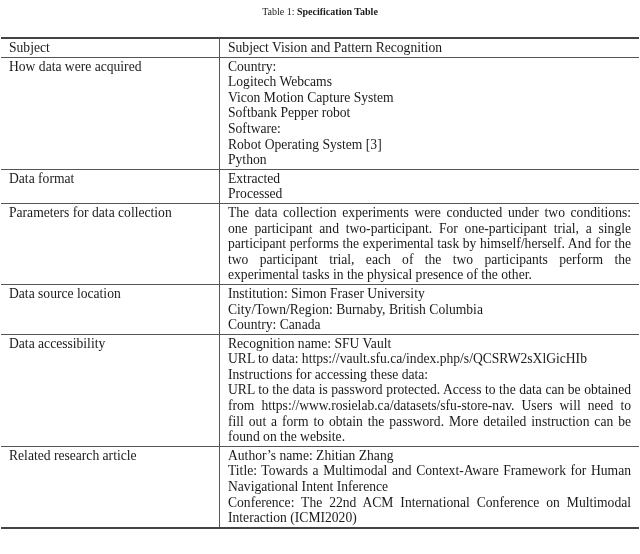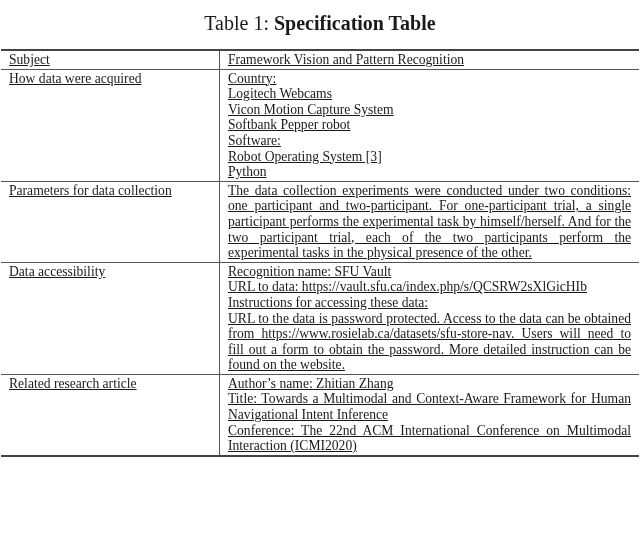--- a/index.html
+++ b/index.html
@@ -3,35 +3,35 @@
 <meta charset="utf-8">
 <style>
   html, body { margin: 0; padding: 0; background: #ffffff; }
   body {
     width: 640px; height: 554px; overflow: hidden;
     font-family: "Liberation Serif", "DejaVu Serif", serif;
     color: #1a1a1a;
   }
   .caption {
     text-align: center;
-    font-size: 20px;
+    font-size: 10px;
     line-height: 15px;
     height: 33px;
     margin: 0;
-    padding-top: 16px;
+    padding-top: 4px;
   }
   .caption .bold { font-weight: bold; }
   table.spec {
     border-collapse: collapse;
     width: 638px;
     margin-left: 1px;
     font-size: 13.6px;
     line-height: 15.6px;
   }
-  table.spec tr { border-top: 1px solid #555; border-bottom: 1px solid #555; text-decoration: underline; }
+  table.spec tr { border-top: 1px solid #555; border-bottom: 1px solid #555; }
   table.spec tr:first-child { border-top: 2px solid #444; }
   table.spec tr:last-child { border-bottom: 2px solid #444; }
   table.spec td {
     vertical-align: top;
     padding: 1px 8px 1px 8px;
   }
   table.spec td.key {
     width: 202px;
     border-right: 1px solid #555;
   }
@@ -43,39 +43,54 @@
 </head>
 <body>
 
 <p class="caption"><span>Table 1: </span><span class="bold">Specification Table</span></p>
 
 <table class="spec">
   <tbody>
     <tr>
       <td class="key">Subject</td>
       <td class="val">
-        <span class="line">Framework Vision and Pattern Recognition</span>
+        <span class="line">Subject Vision and Pattern Recognition</span>
       </td>
     </tr>
     <tr>
       <td class="key">How data were acquired</td>
       <td class="val">
         <span class="line">Country:</span>
         <span class="line">Logitech Webcams</span>
         <span class="line">Vicon Motion Capture System</span>
         <span class="line">Softbank Pepper robot</span>
         <span class="line">Software:</span>
         <span class="line">Robot Operating System [3]</span>
         <span class="line">Python</span>
       </td>
     </tr>
     <tr>
+      <td class="key">Data format</td>
+      <td class="val">
+        <span class="line">Extracted</span>
+        <span class="line">Processed</span>
+      </td>
+    </tr>
+    <tr>
       <td class="key">Parameters for data collection</td>
       <td class="val justify">
         <span class="para">The data collection experiments were conducted under two conditions: one participant and two-participant. For one-participant trial, a single participant performs the experimental task by himself/herself.  And for the two participant trial, each of the two participants perform the experimental tasks in the physical presence of the other.</span>
+      </td>
+    </tr>
+    <tr>
+      <td class="key">Data source location</td>
+      <td class="val">
+        <span class="line">Institution: Simon Fraser University</span>
+        <span class="line">City/Town/Region: Burnaby, British Columbia</span>
+        <span class="line">Country: Canada</span>
       </td>
     </tr>
     <tr>
       <td class="key">Data accessibility</td>
       <td class="val justify">
         <span class="line">Recognition name: SFU Vault</span>
         <span class="line">URL to data: https://vault.sfu.ca/index.php/s/QCSRW2sXlGicHIb</span>
         <span class="line">Instructions for accessing these data:</span>
         <span class="para">URL to the data is password protected.  Access to the data can be obtained from https://www.rosielab.ca/datasets/sfu-store-nav. Users will need to fill out a form to obtain the password. More detailed instruction can be found on the website.</span>
       </td>

